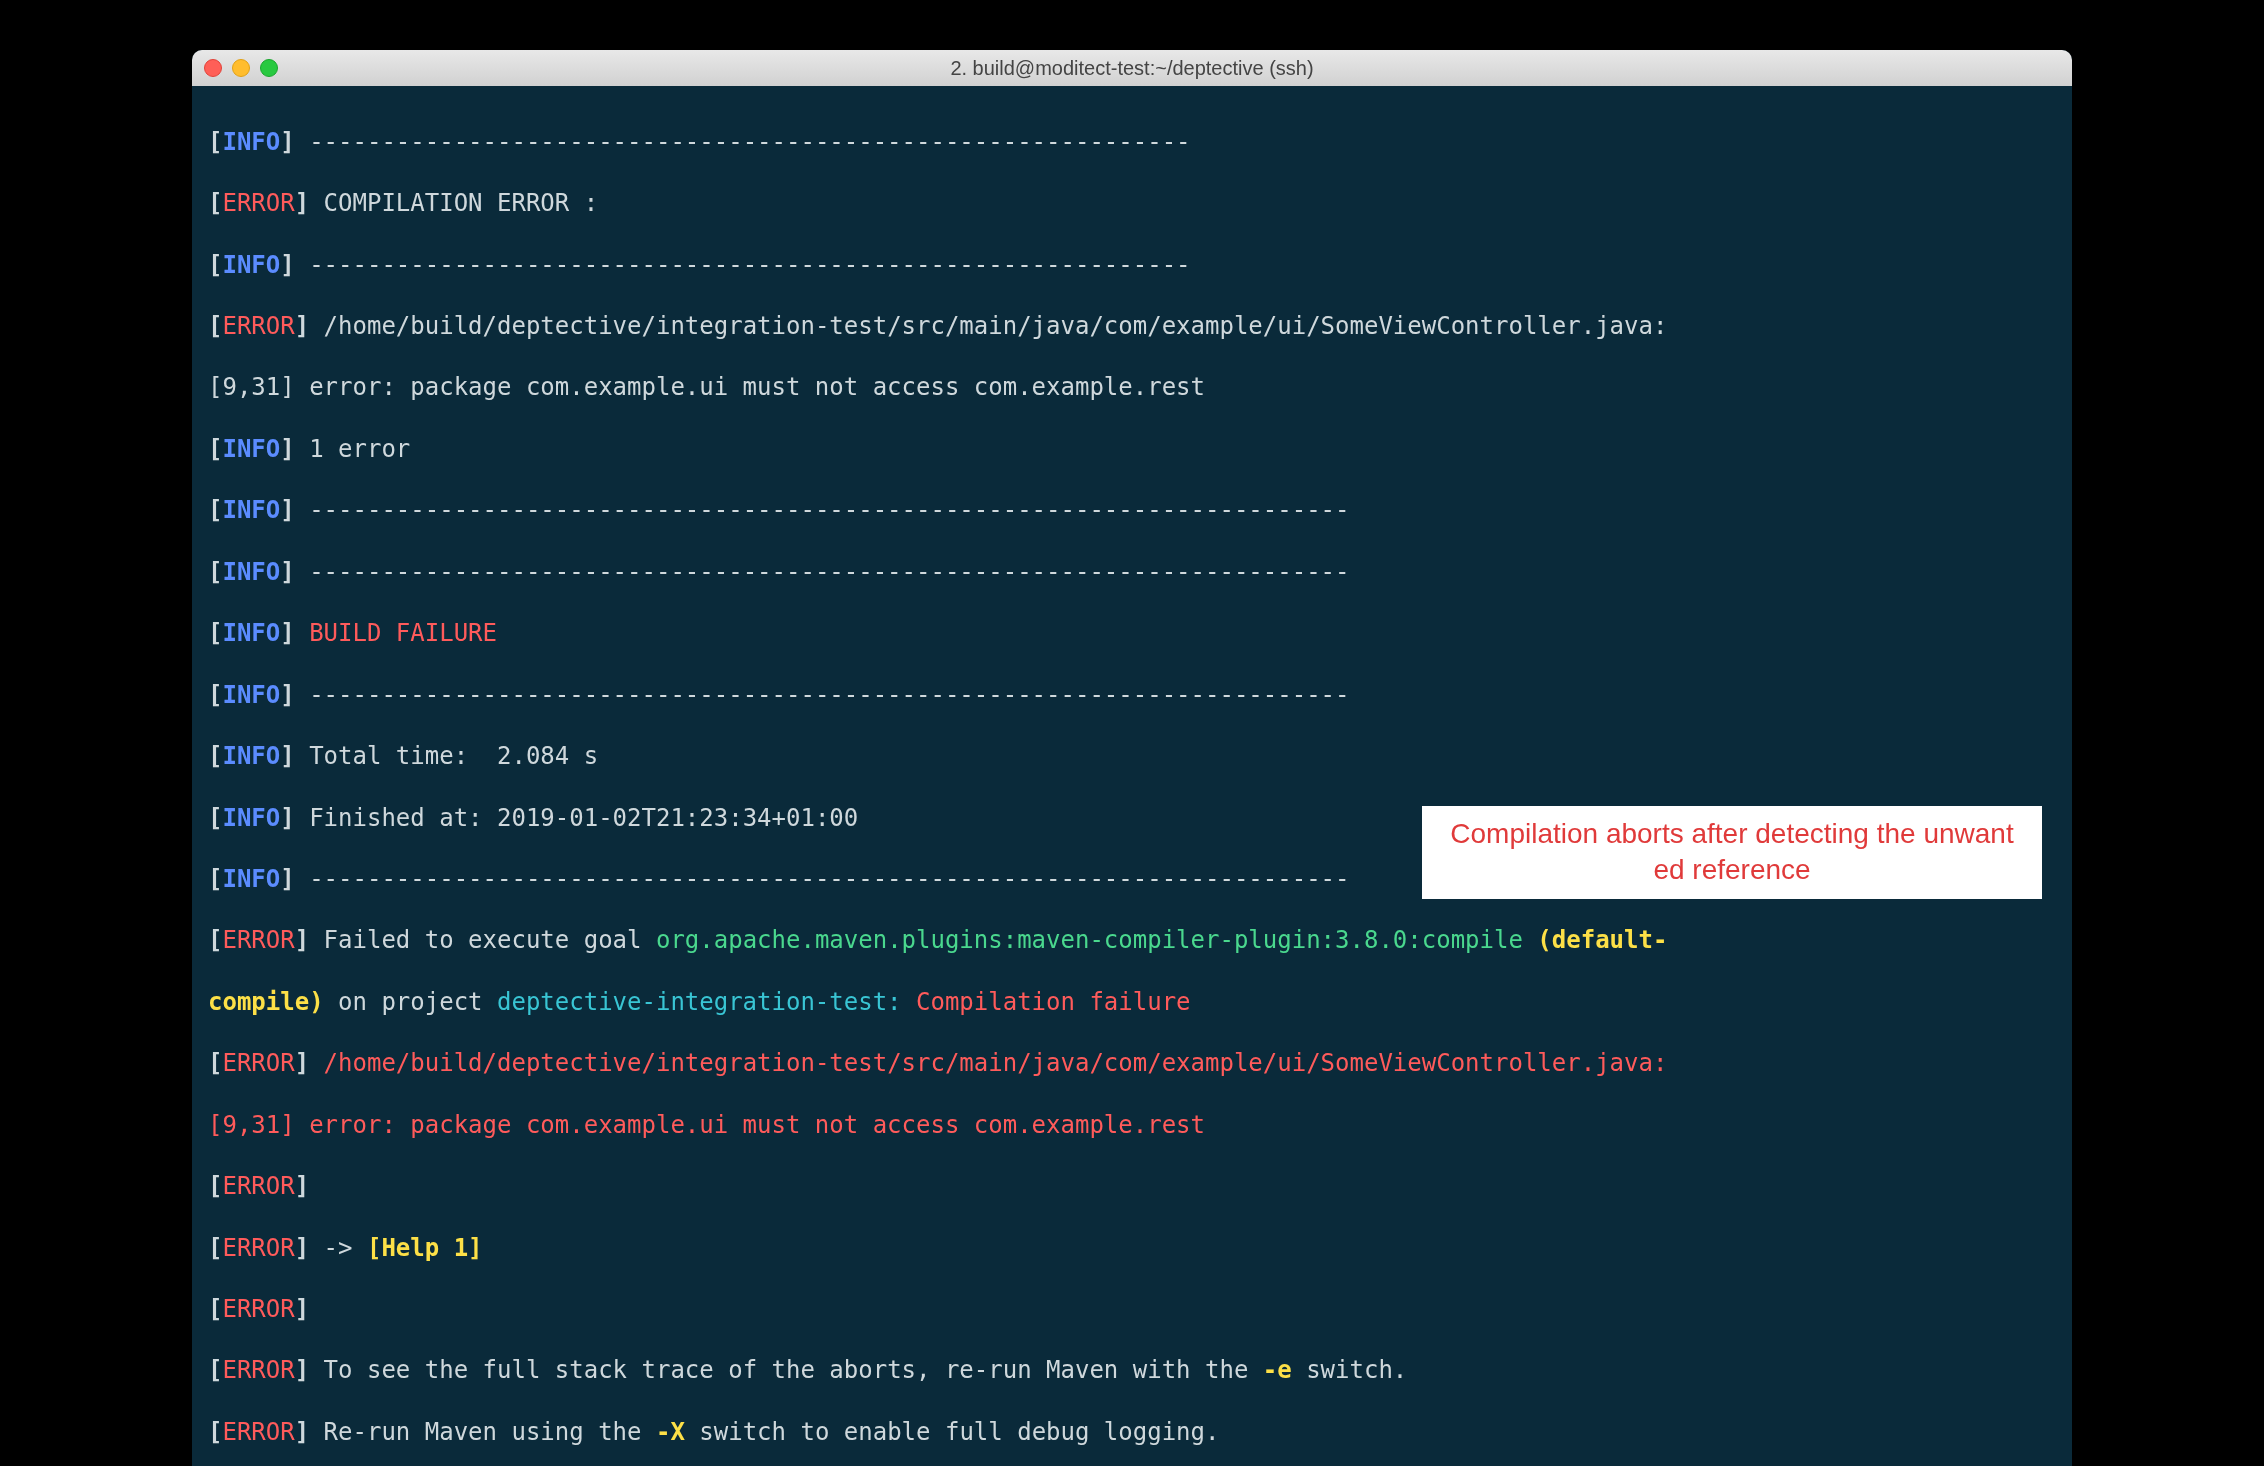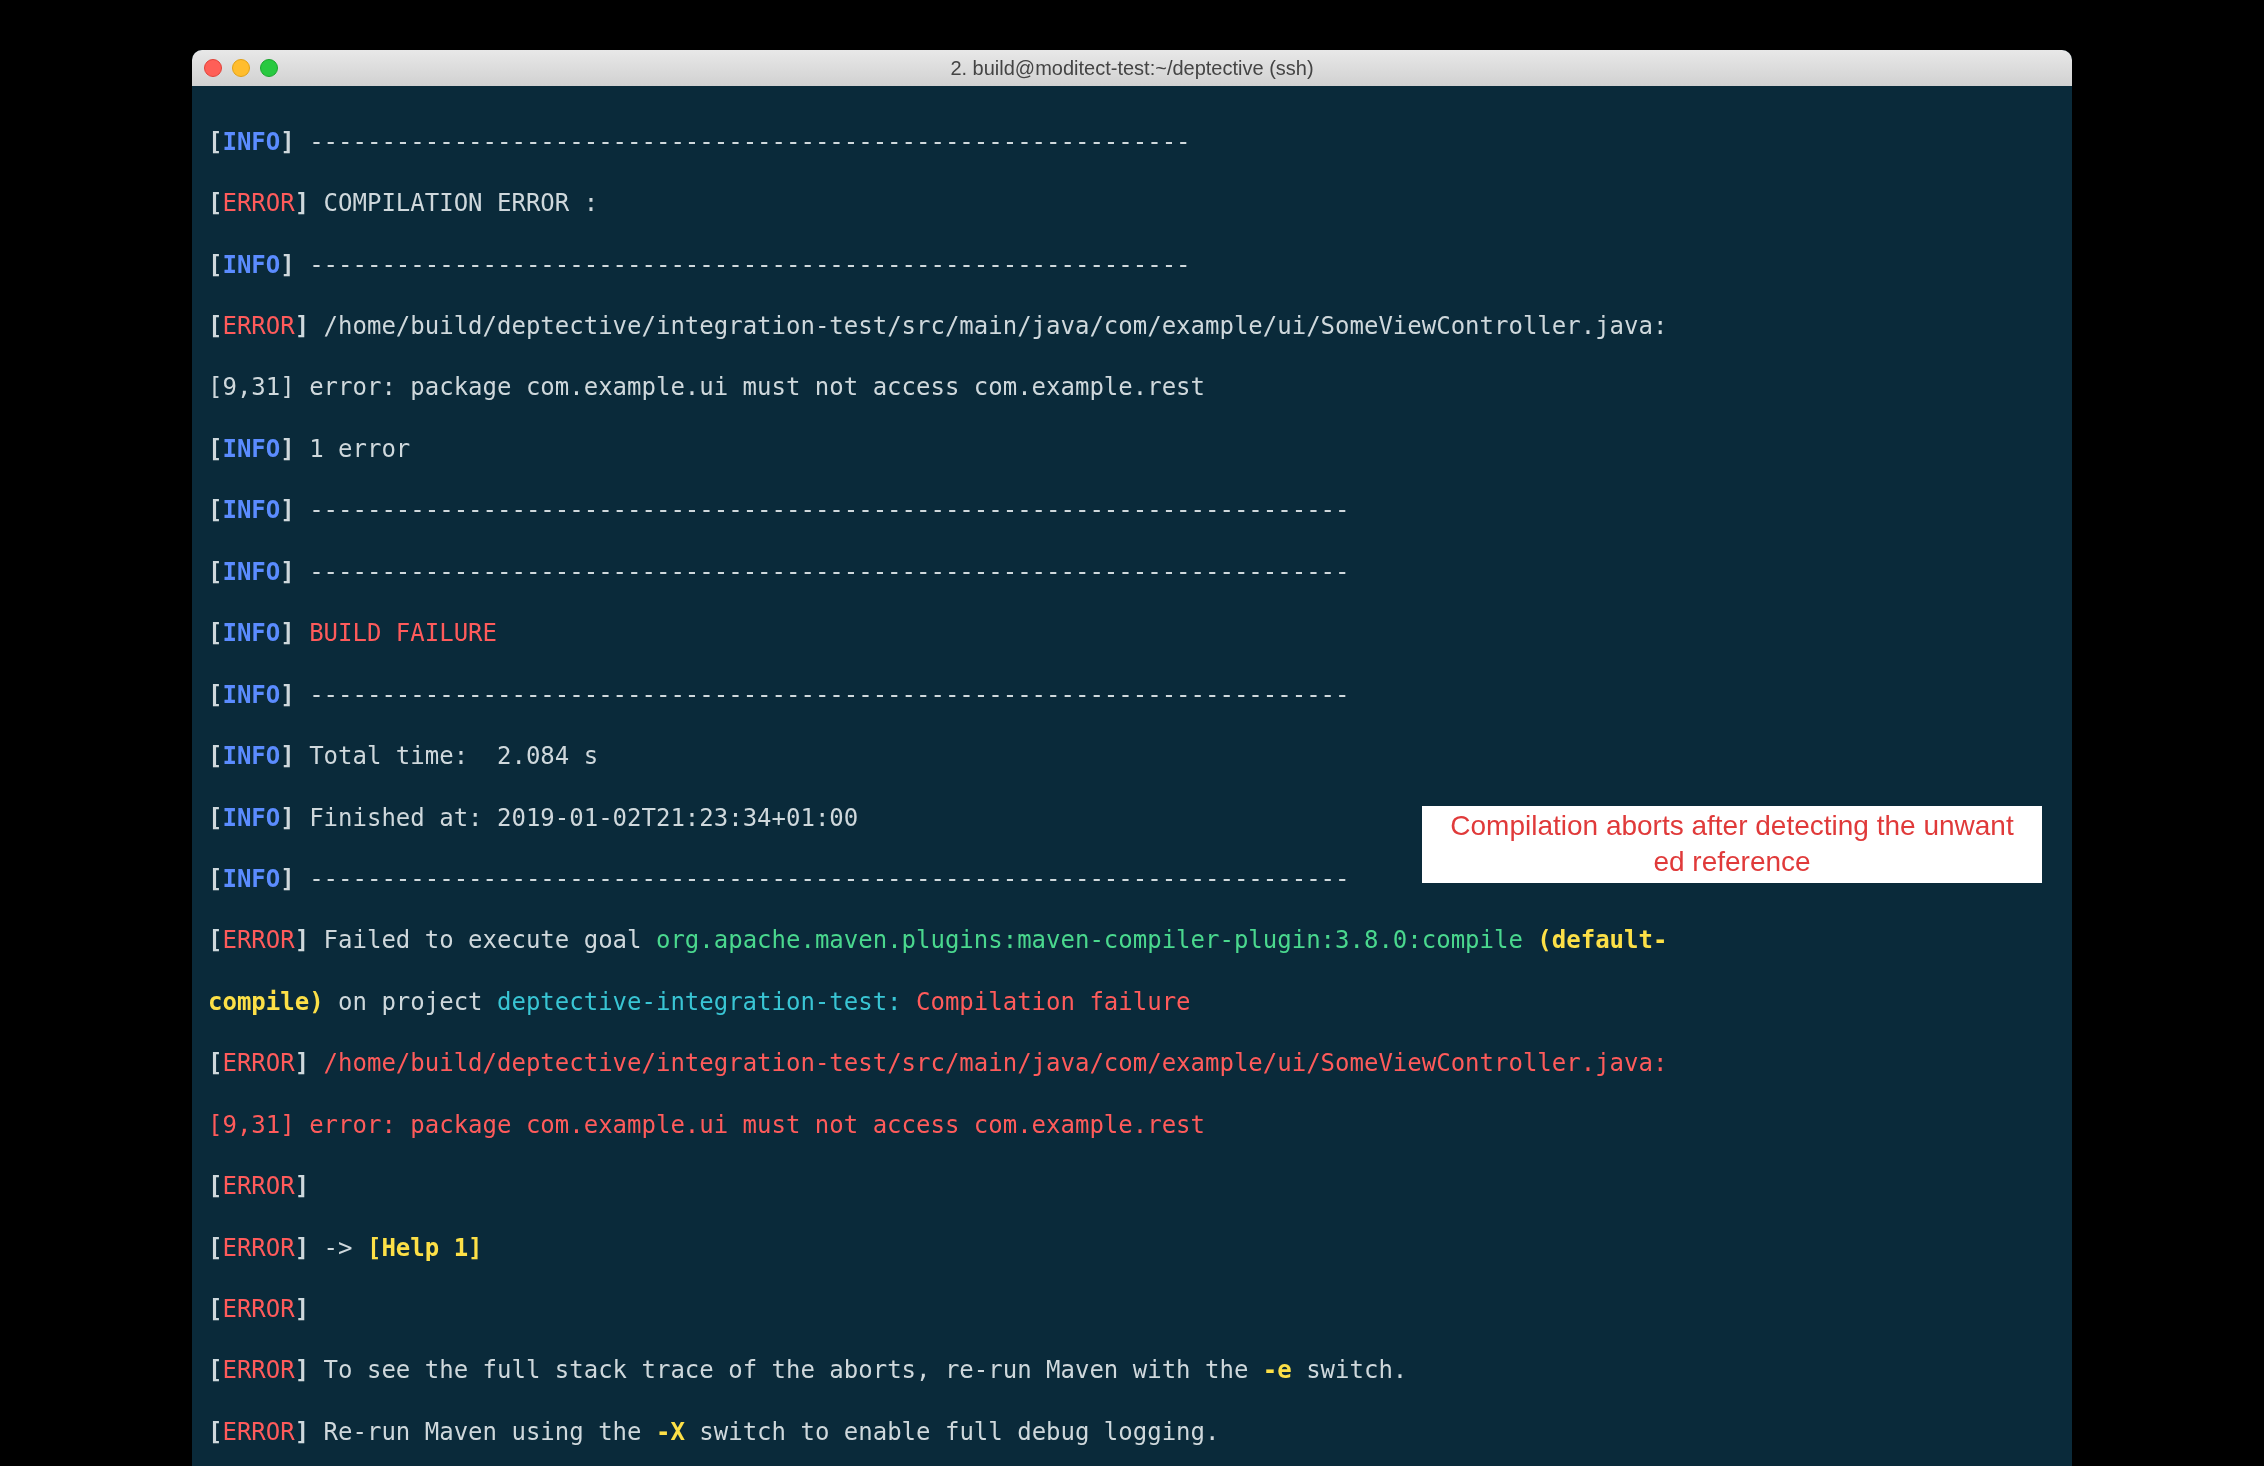--- a/index.html
+++ b/index.html
@@ -69,21 +69,21 @@
     .bold { color: #fde047; font-weight: bold; }
     .green { color: #4ad88e; }
     .cyan { color: #39c5d4; }
     .annotation {
       position: absolute;
       background: #fff;
       color: #e03a3a;
       font-family: -apple-system, BlinkMacSystemFont, "Helvetica Neue", Arial, sans-serif;
       font-size: 28px;
       text-align: center;
-      padding: 2px 24px;
+      padding: 10px 24px;
       line-height: 1.3;
       top: 720px;
       right: 30px;
       width: 620px;
     }
   </style>
 </head>
 <body>
 
 <div class="window">

